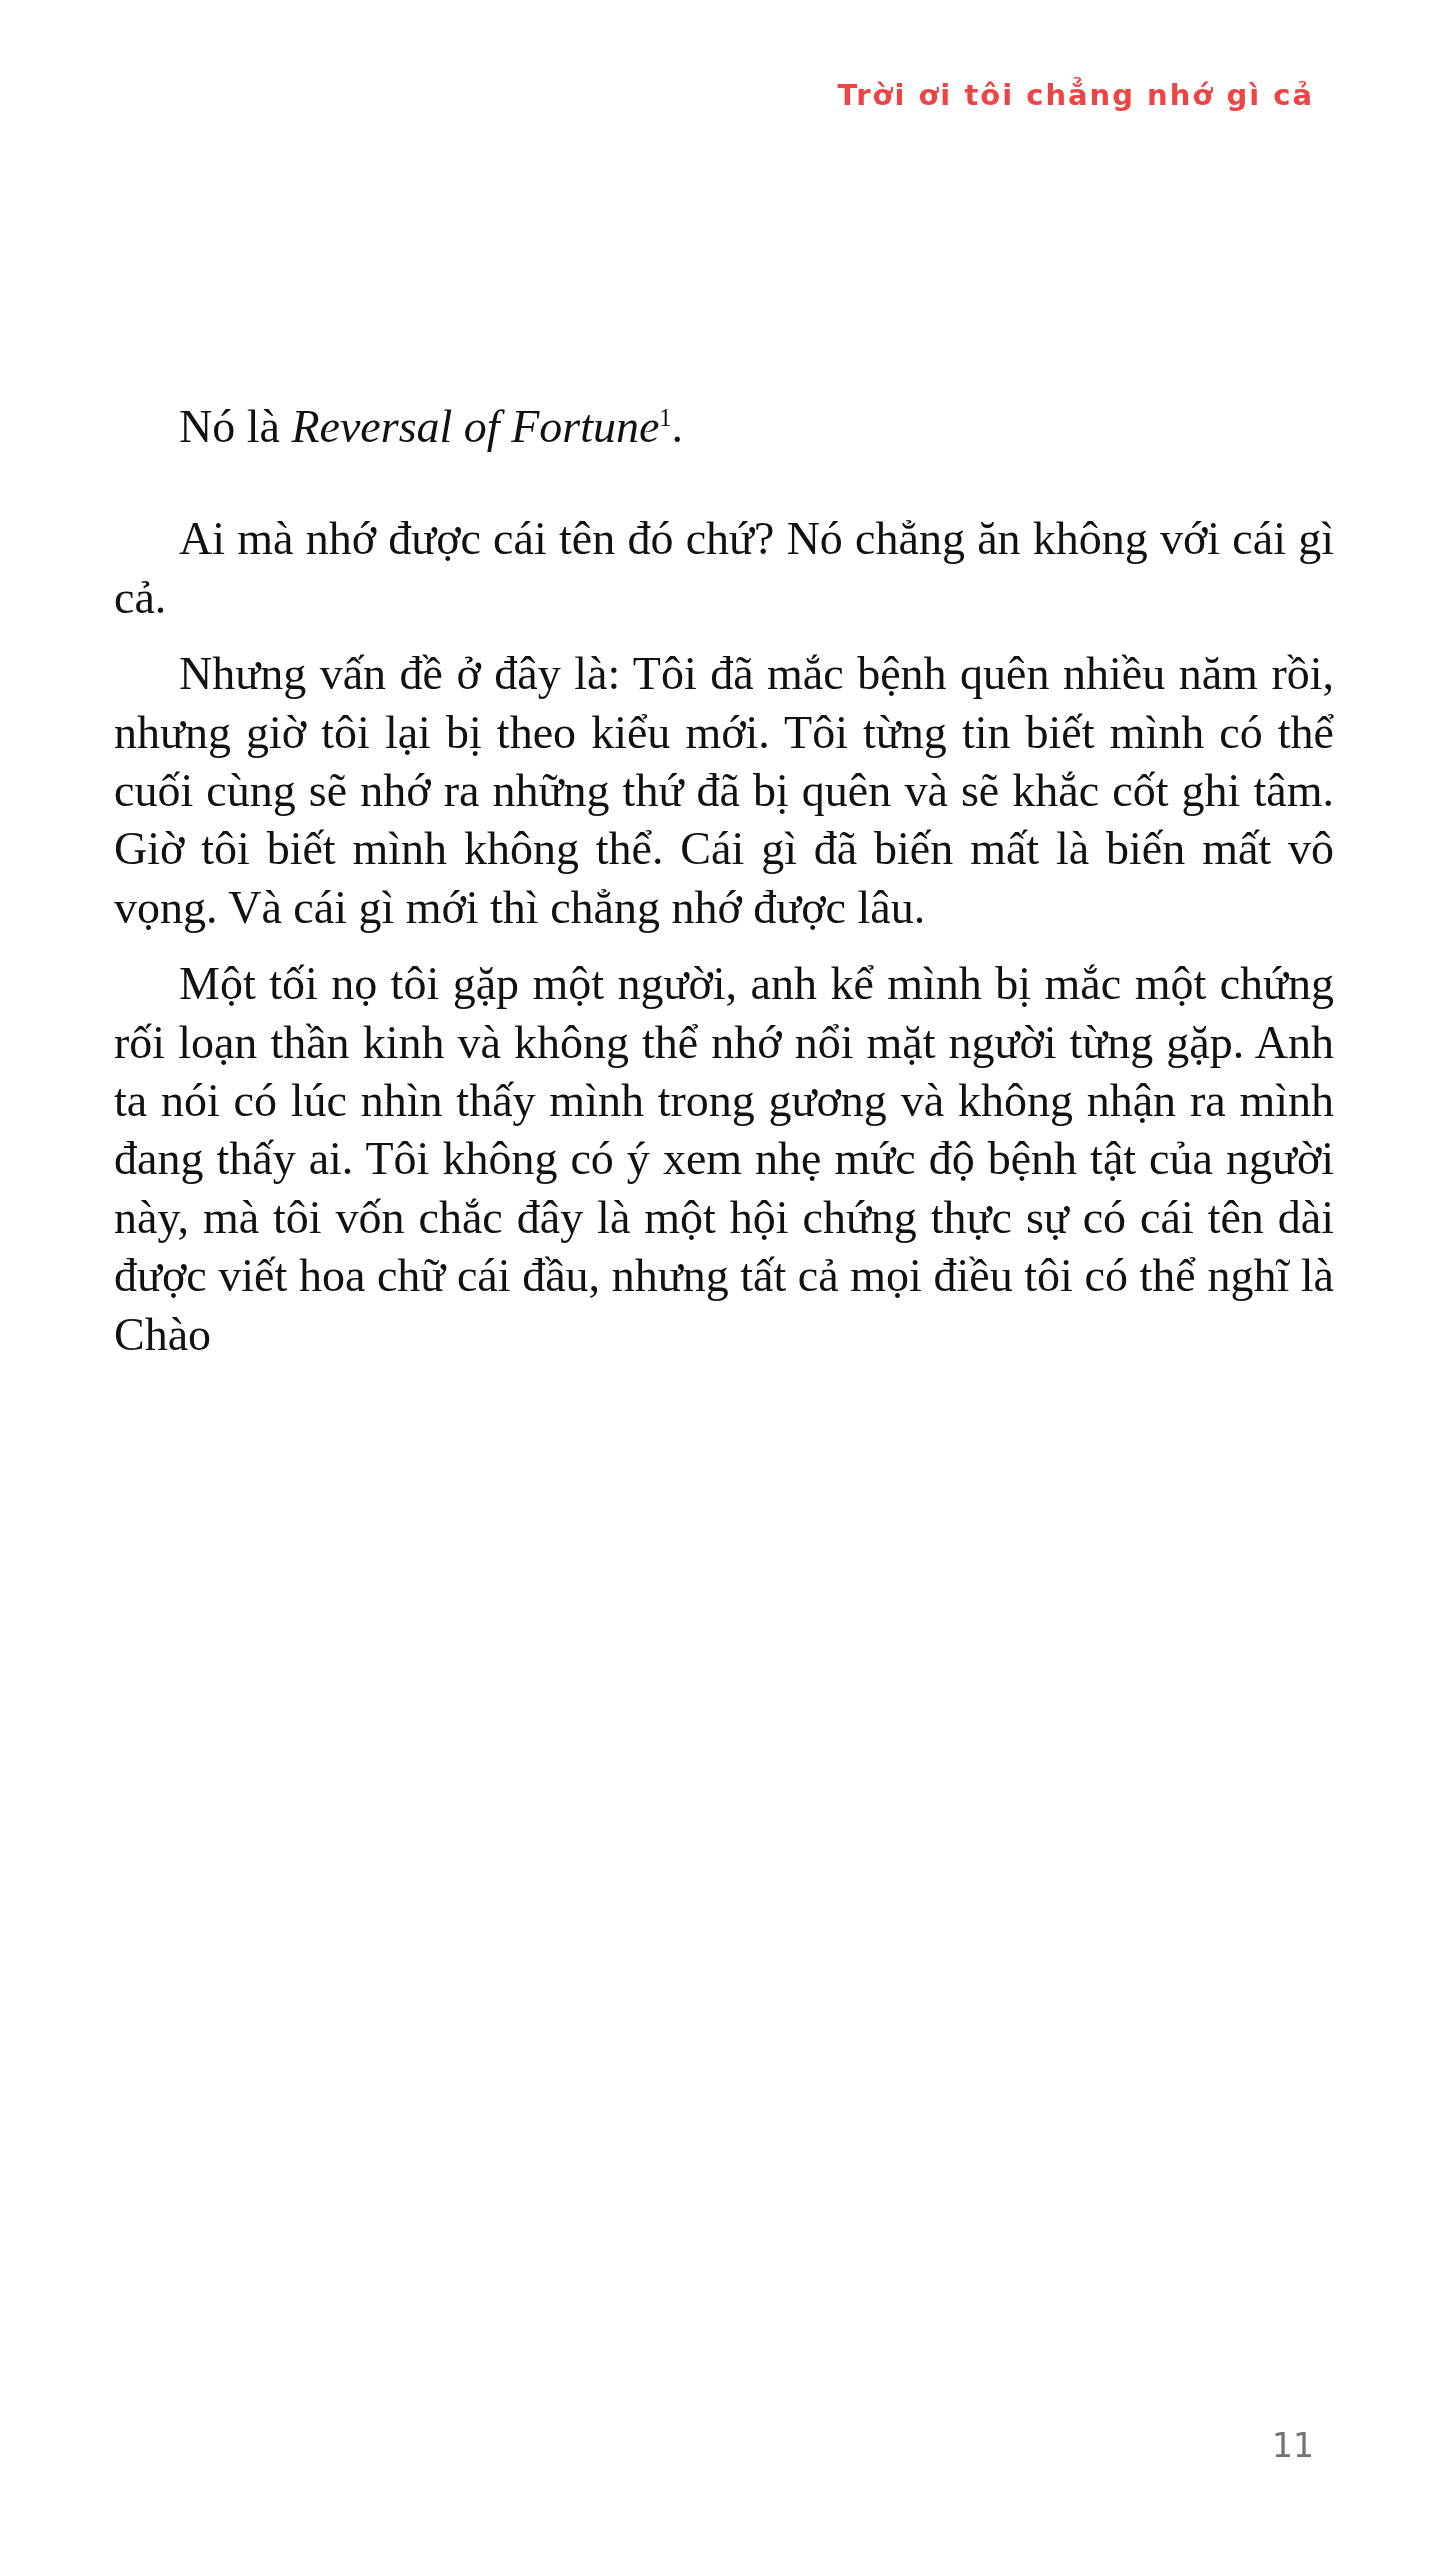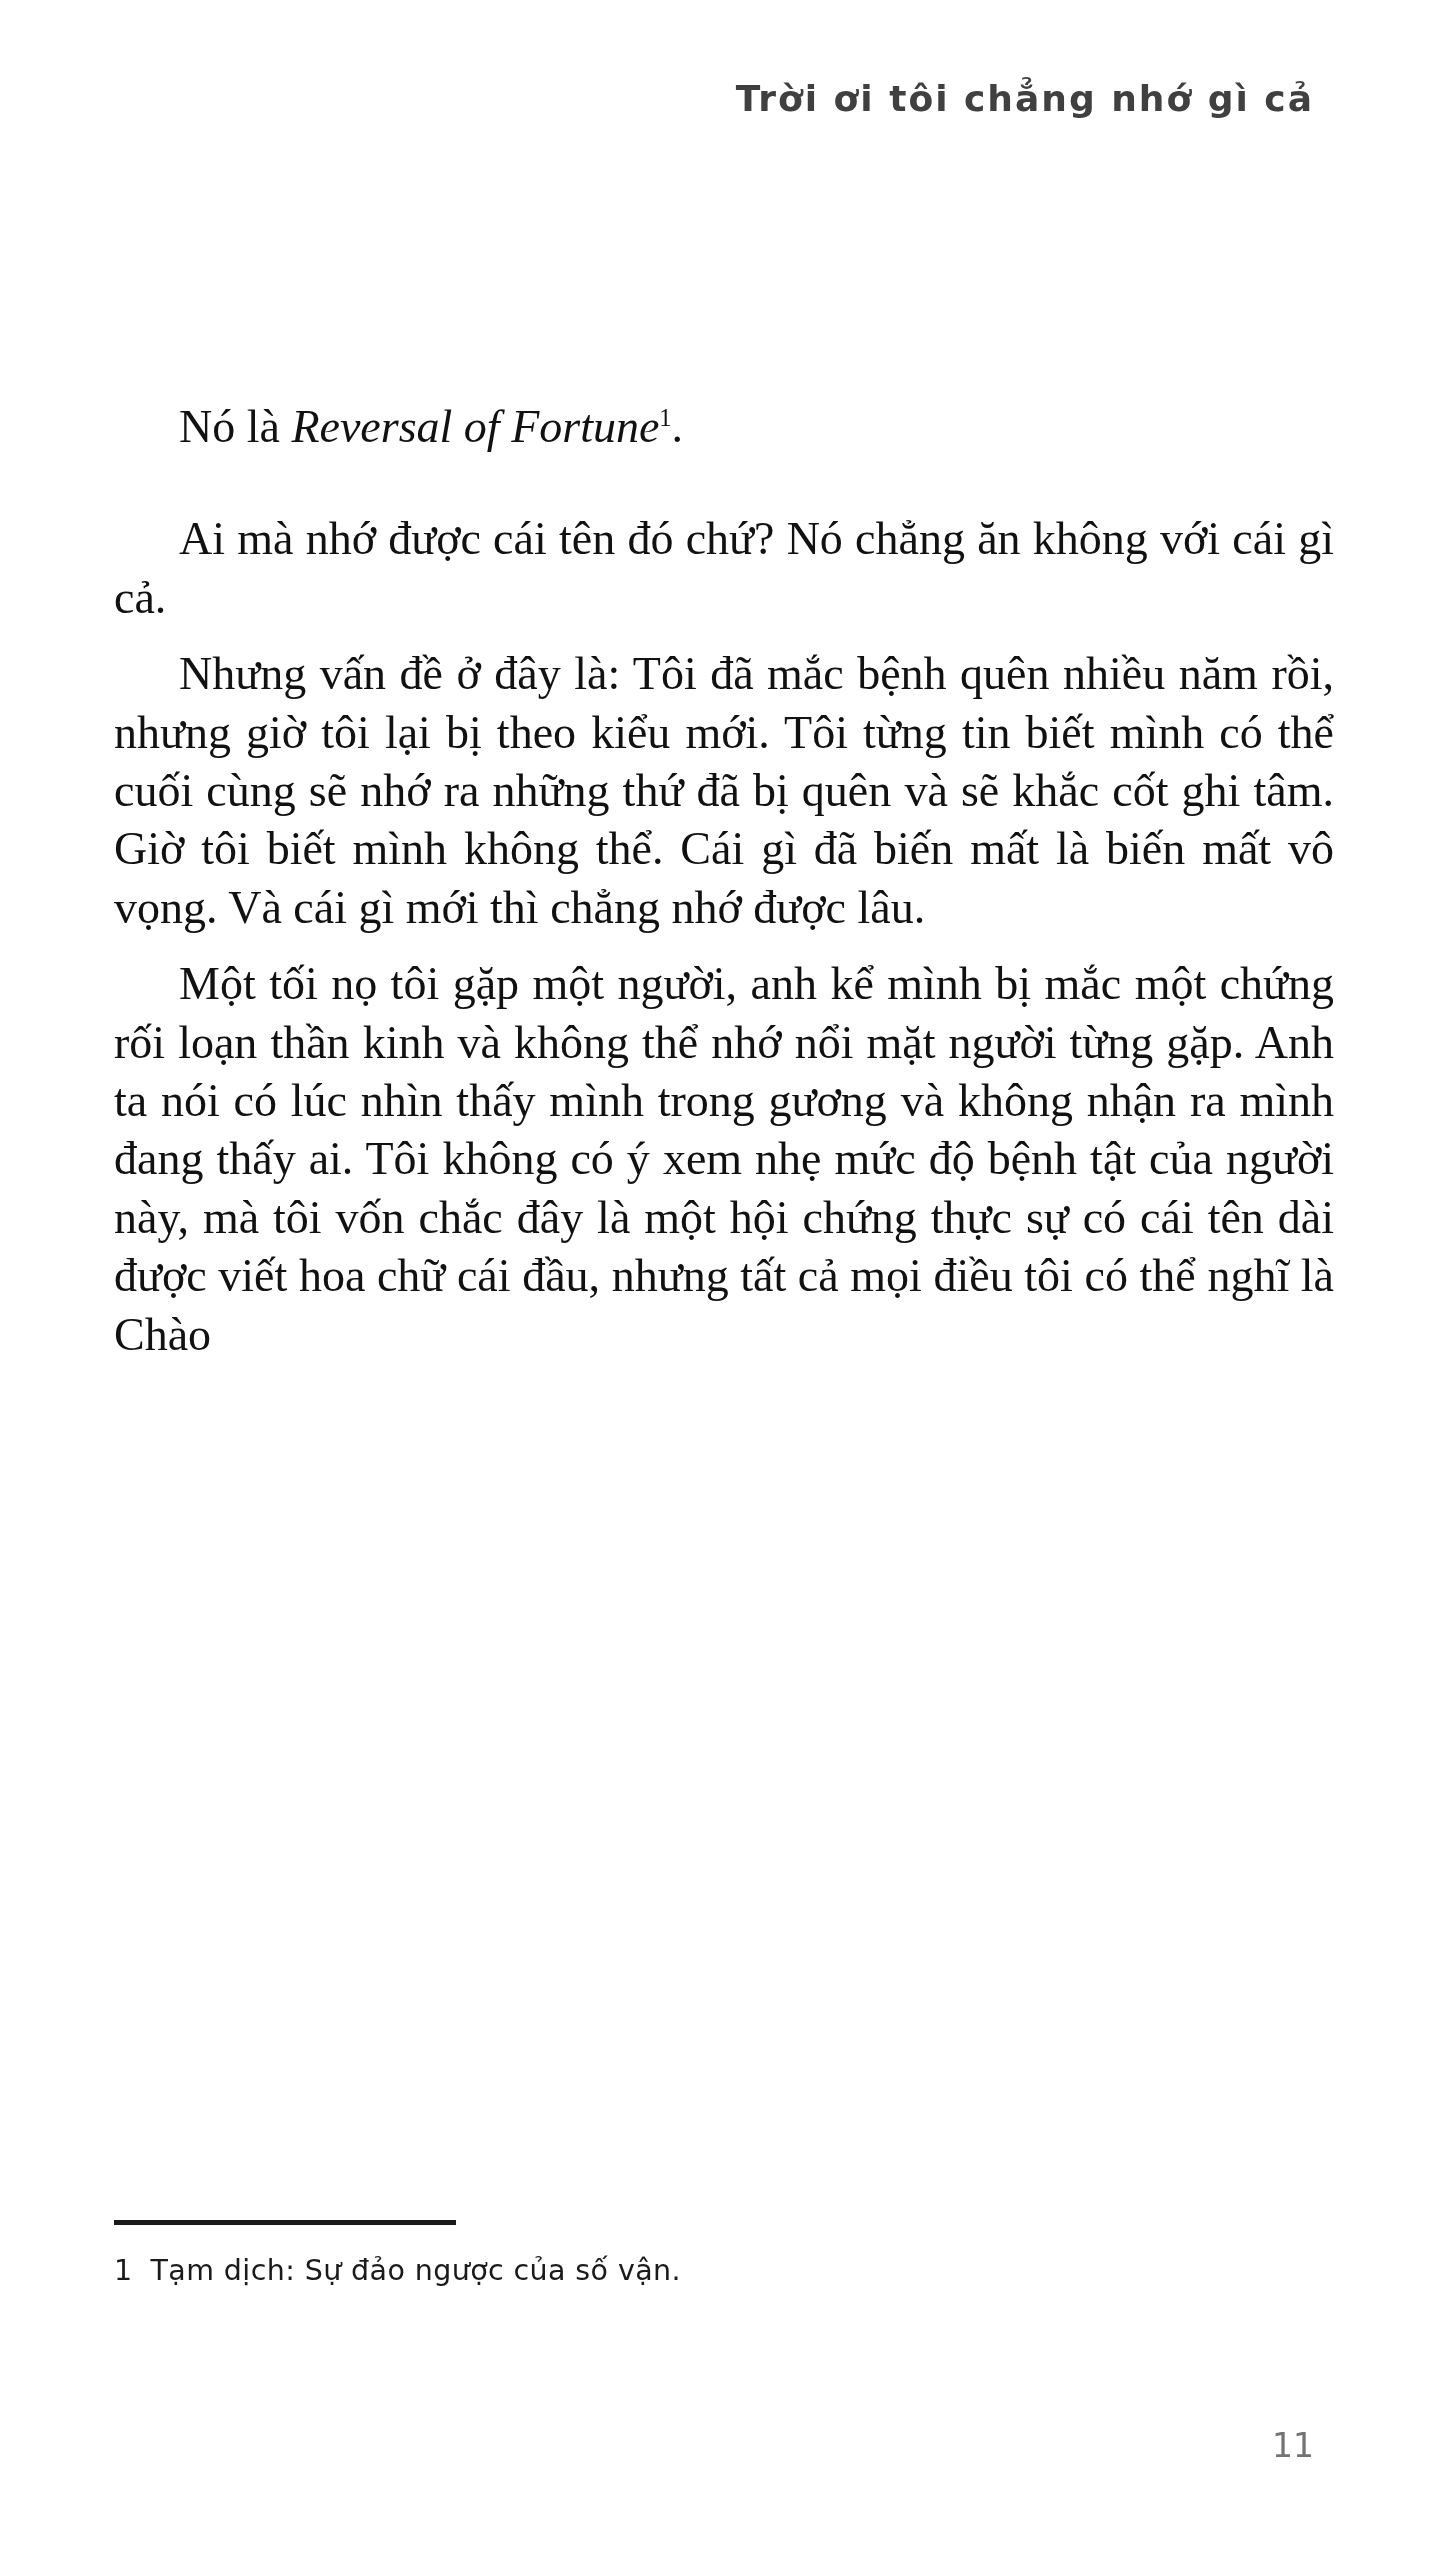--- a/index.html
+++ b/index.html
@@ -22,24 +22,24 @@
     width: 1451px;
     height: 2563px;
     box-sizing: border-box;
     padding: 0;
   }
   .running-head {
     position: absolute;
     top: 78px;
     right: 137px;
     font-family: "DejaVu Sans", sans-serif;
-    font-size: 36px;
+    font-size: 29px;
     font-weight: 600;
     letter-spacing: 2px;
-    color: #404040;
+    color: #ef4444;
     white-space: nowrap;
   }
   .body-col {
     position: absolute;
     top: 228px;
     left: 114px;
     width: 1220px;
   }
   p.para {
     margin: 0 0 0 0;
@@ -114,21 +114,17 @@
     <div class="gap-sm"></div>
 
     <p class="para">Nhưng vấn đề ở đây là: Tôi đã mắc bệnh quên nhiều năm rồi, nhưng giờ tôi lại bị theo kiểu mới. Tôi từng tin biết mình có thể cuối cùng sẽ nhớ ra những thứ đã bị quên và sẽ khắc cốt ghi tâm. Giờ tôi biết mình không thể. Cái gì đã biến mất là biến mất vô vọng. Và cái gì mới thì chẳng nhớ được lâu.</p>
 
     <div class="gap-sm"></div>
 
     <p class="para">Một tối nọ tôi gặp một người, anh kể mình bị mắc một chứng rối loạn thần kinh và không thể nhớ nổi mặt người từng gặp. Anh ta nói có lúc nhìn thấy mình trong gương và không nhận ra mình đang thấy ai. Tôi không có ý xem nhẹ mức độ bệnh tật của người này, mà tôi vốn chắc đây là một hội chứng thực sự có cái tên dài được viết hoa chữ cái đầu, nhưng tất cả mọi điều tôi có thể nghĩ là Chào</p>
 
   </div>
 
-  <div class="footnote-area">
-    <div class="footnote-rule"></div>
-    <div class="footnote-text"><span class="fn-num">1</span><span>Tạm dịch: Sự đảo ngược của số vận.</span></div>
-  </div>
 
   <div class="folio">11</div>
 
 </div>
 
 
 </body></html>

